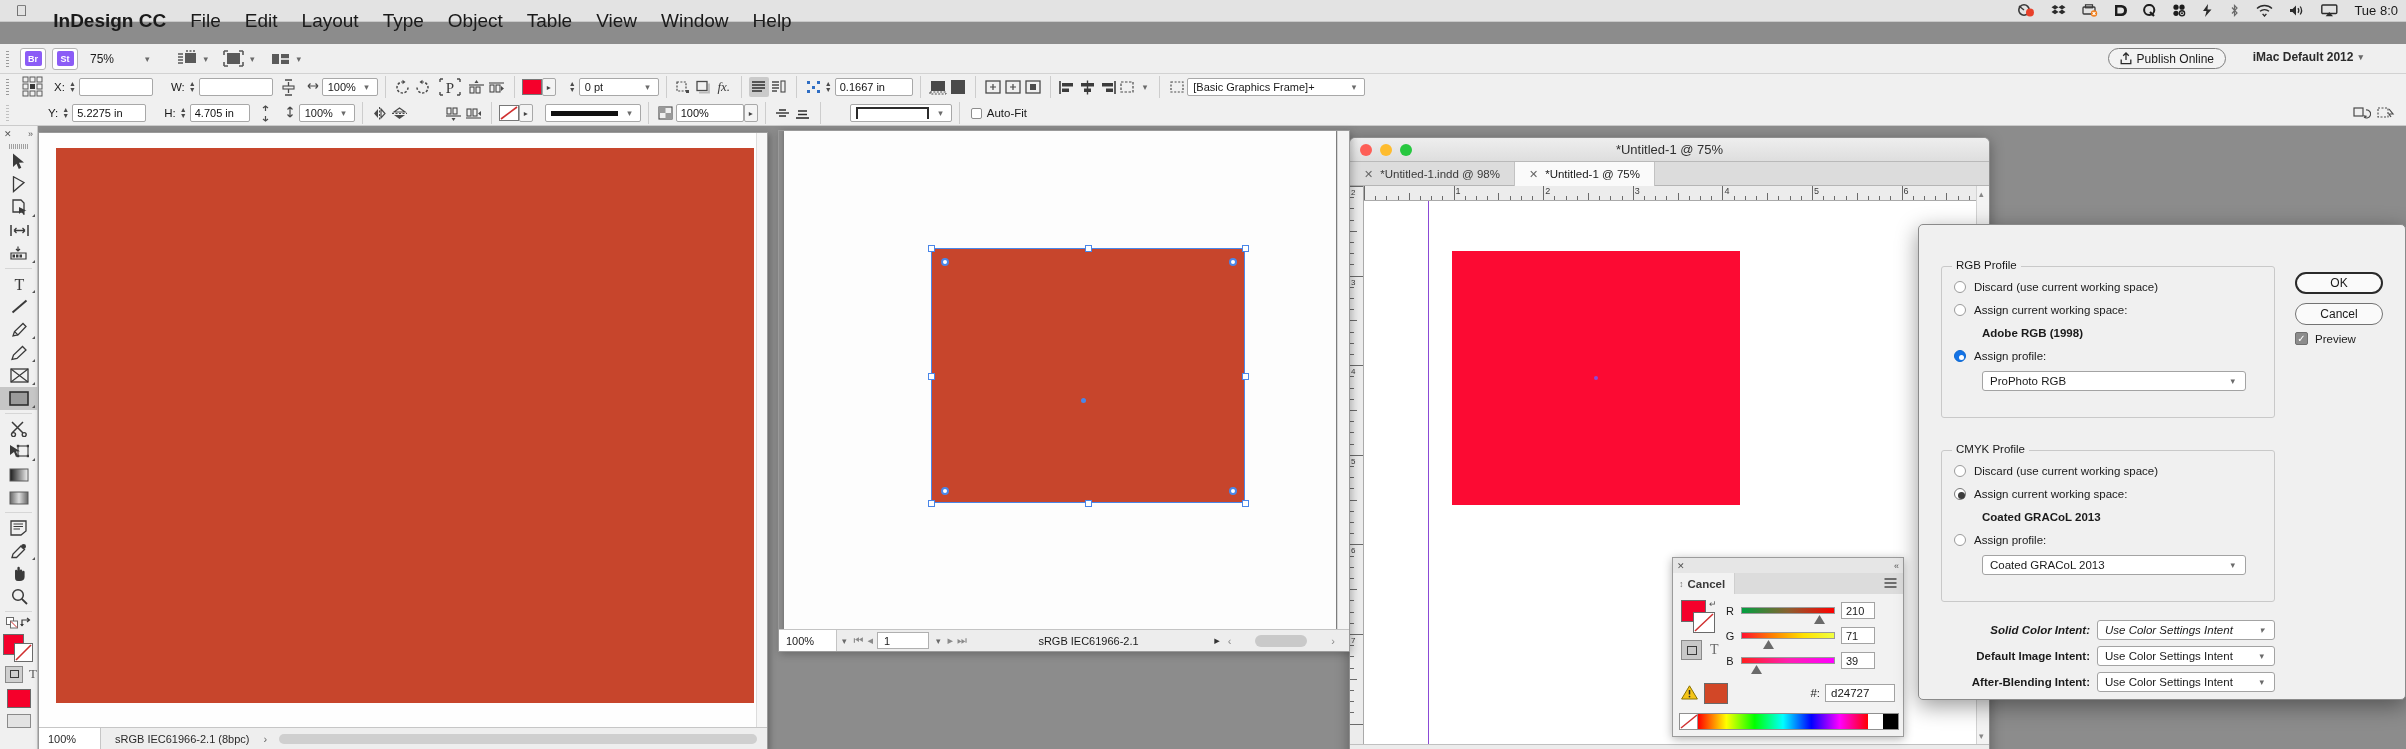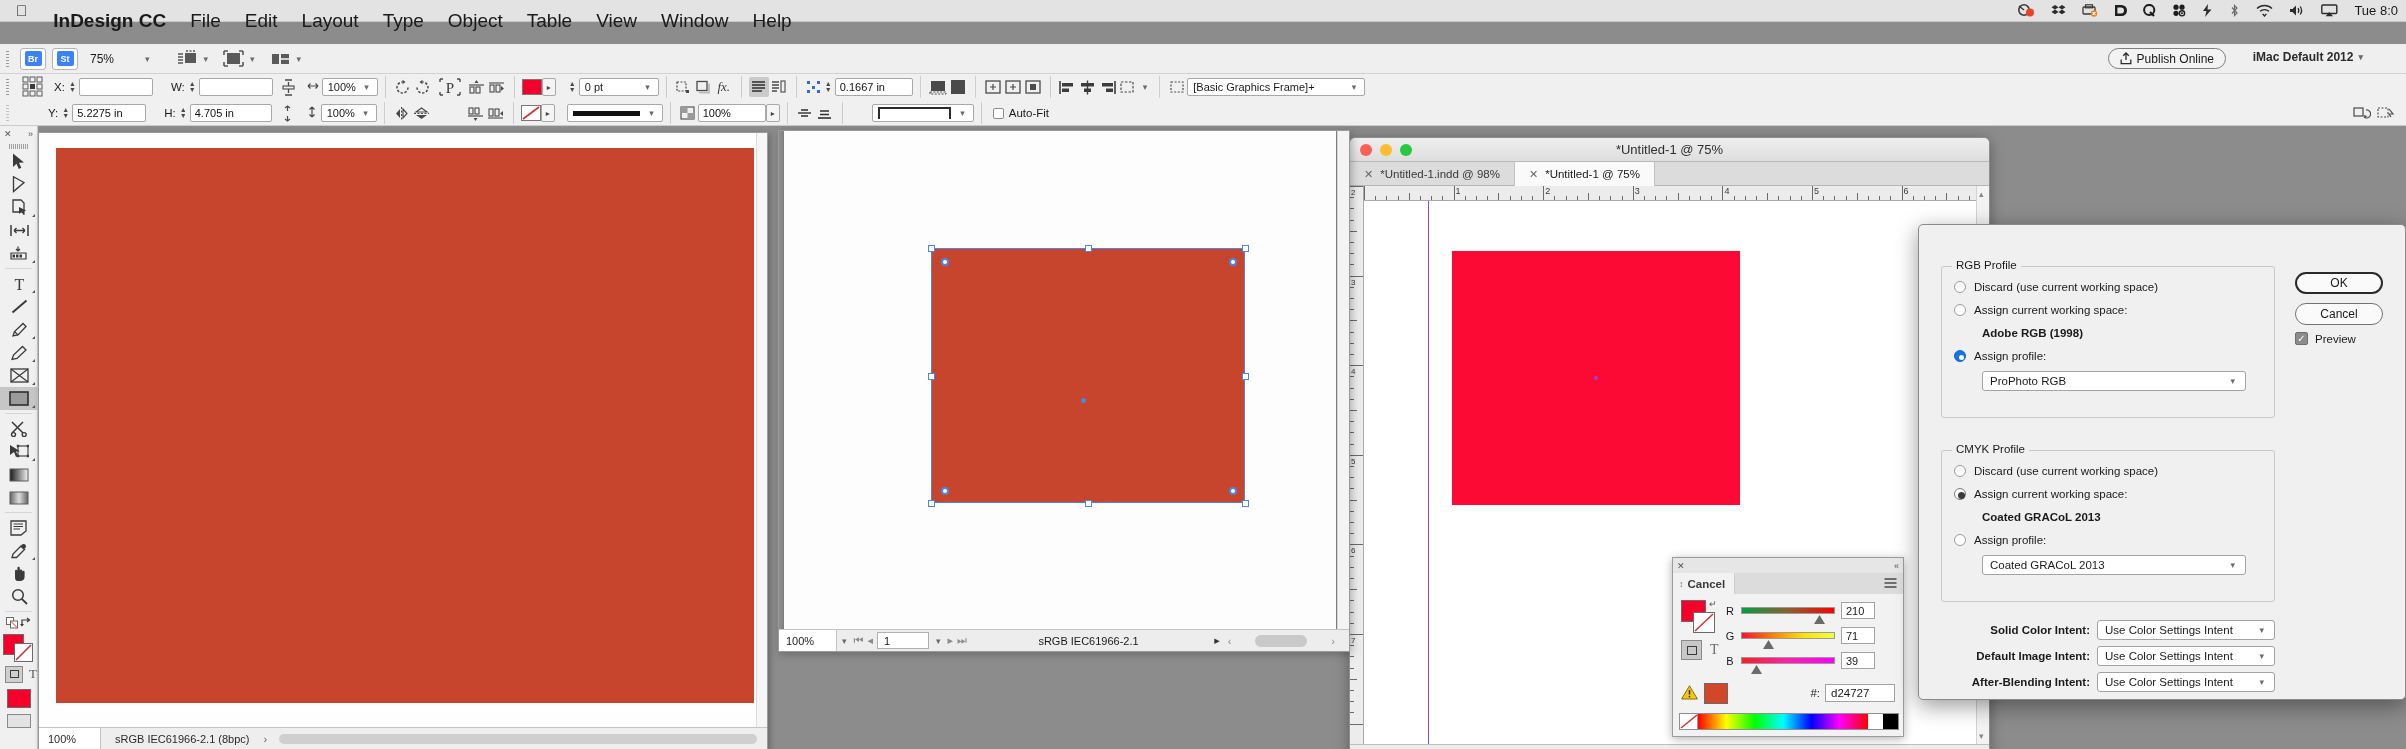--- a/index.html
+++ b/index.html
@@ -43,21 +43,21 @@
     display:flex; align-items:center; gap:0;
   }
   .gripper { width:14px; height:30px; display:flex; align-items:center; justify-content:center; }
   .gripdots { width:3px; height:16px;
     background: repeating-linear-gradient(to bottom,#9a9a9a 0 1px, transparent 1px 3px); }
   .sqbtn {
     width:26px; height:22px; border:1px solid #b4b4b4; border-radius:3px;
     background:#fff; display:flex; align-items:center; justify-content:center;
     margin-left:6px;
   }
-  .sqbtn .ico { width:17px; height:15px; background:#3b82f6; color:#fff;
+  .sqbtn .ico { width:17px; height:15px; background:#8b5cf6; color:#fff;
     font-size:9px; font-weight:bold; display:flex; align-items:center; justify-content:center;
     border-radius:2px; }
   .zoomsel { display:flex; align-items:center; margin-left:12px; }
   .zoomsel .val { font-size:12px; width:50px; }
   .chev { font-size:9px; color:#6a6a6a; padding:0 5px; }
   .tbico { width:22px; height:18px; margin-left:10px; position:relative; }
 
   #publishbtn {
     position:absolute; right:180px; top:26px; height:21px; padding:0 11px;
     border:1px solid #7d7d7d; border-radius:11px; background:#f3f3f3;
@@ -615,21 +615,21 @@
         </span>
 
       <span style="width:26px"></span>
 
       <span class="lbl" style="margin-left:8px">Y:</span>
       <span class="stepper">▲<br>▼</span>
       <span class="fld" style="width:74px">5.2275 in</span>
 
       <span class="lbl" style="margin-left:18px">H:</span>
       <span class="stepper">▲<br>▼</span>
-      <span class="fld" style="width:82px">4.705 in</span>
+      <span class="fld" style="width:60px">4.705 in</span>
 
       <span class="iconbtn" style="margin-left:6px">
         <svg width="13" height="17" viewBox="0 0 13 17">
             <path d="M6.5 1 V6 M6.5 11 V16 M4 3 L6.5 1 L9 3 M4 14 L6.5 16 L9 14" stroke="#4a4a4a" stroke-width="1.2" fill="none"></path>
           </svg>
       </span>
 
       <span class="lbl" style="margin-left:8px">
         <svg width="12" height="12" viewBox="0 0 12 12">
             <path d="M6 1 V11 M6 1 L3.5 3.5 M6 1 L8.5 3.5 M6 11 L3.5 8.5 M6 11 L8.5 8.5" stroke="#4a4a4a" stroke-width="1.2" fill="none"></path>
@@ -1309,21 +1309,21 @@
       <div class="rrow" style="position:absolute;left:12px;top:83px;">
         <span class="radio"></span>
         <span>Assign profile:</span>
       </div>
       <div class="dsel" style="position:absolute;left:40px;top:104px;width:264px;">
         <span>Coated GRACoL 2013</span>
         <span class="chev">▾</span>
       </div>
     </div>
 
-    <div class="intentrow" style="position:absolute;left:22px;top:395px;width:334px;">
+    <div class="intentrow" style="position:absolute;left:22px;top:395px;width:334px;font-style:italic;">
       <span class="intentlbl">Solid Color Intent:</span>
       <span class="dsel" style="width:178px">
         <span>Use Color Settings Intent</span>
         <span class="chev">▾</span>
       </span>
     </div>
     <div class="intentrow" style="position:absolute;left:22px;top:421px;width:334px;">
       <span class="intentlbl">Default Image Intent:</span>
       <span class="dsel" style="width:178px">
         <span>Use Color Settings Intent</span>

